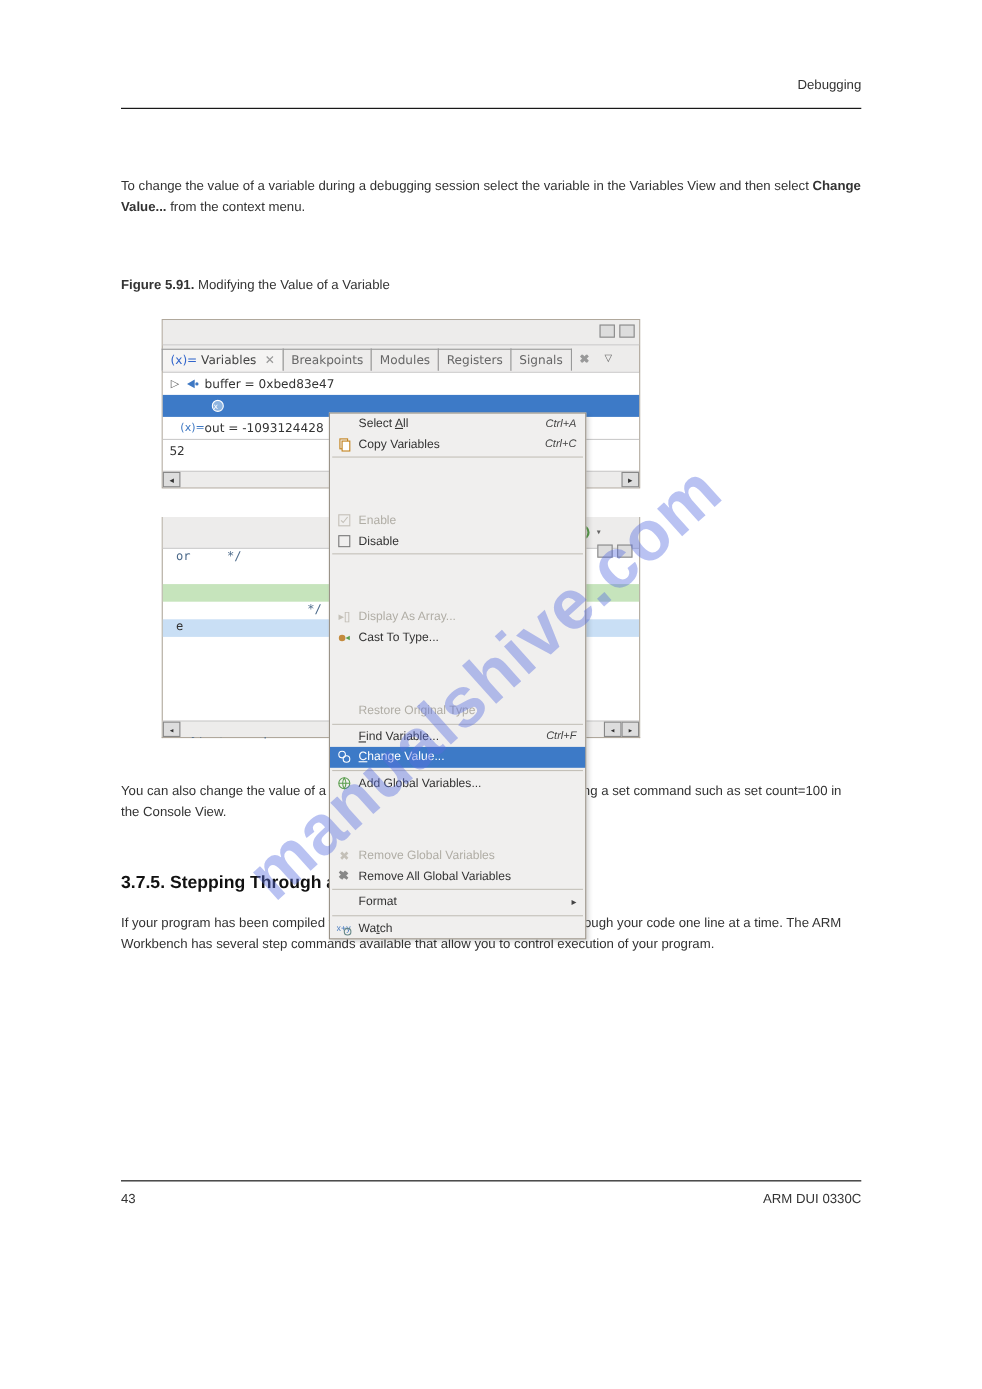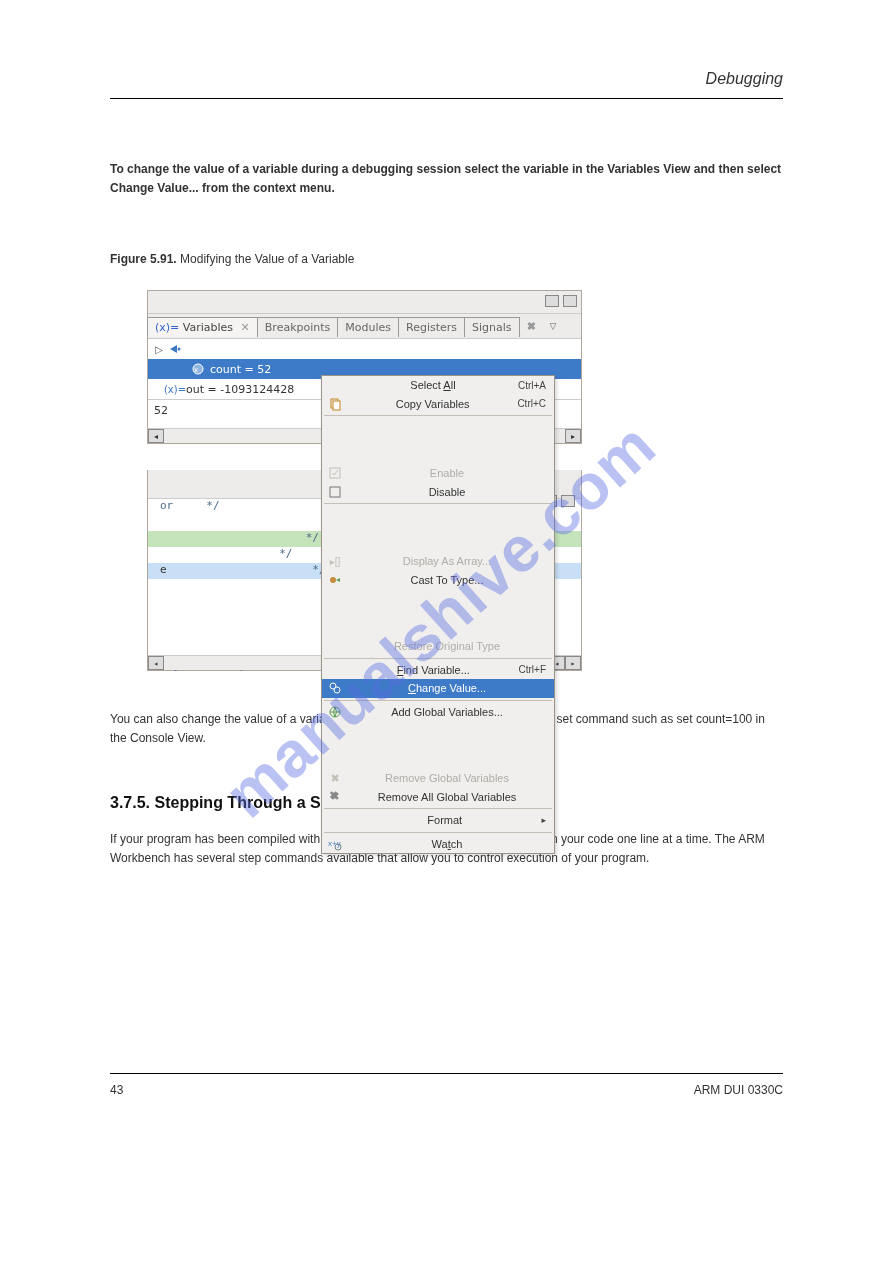--- a/index.html
+++ b/index.html
@@ -16,22 +16,21 @@
     position: absolute;
     top: 98px;
     left: 110px;
     right: 110px;
     border-top: 1px solid #000;
   }
   .page-header-right {
     position: absolute;
     top: 70px;
     right: 110px;
-    font-size: 16px;
-    font-style: italic;
+    font-size: 12px;
   }
   .body-text {
     position: absolute;
     left: 110px;
     right: 110px;
     font-size: 12px;
     line-height: 1.6;
   }
   .app-window {
     position: absolute;
@@ -94,40 +93,39 @@
     padding: 4px 6px;
     font-size: 11px;
     height: 20px;
   }
   .scroll-h { display: flex; align-items: center; background: #edeceb; height: 14px; border-top: 1px solid #ccc; }
   .scroll-h .btn { width: 14px; height: 12px; border: 1px solid #888; background: #ddd; font-size: 8px; display: flex; align-items: center; justify-content: center; }
   .scroll-h .track { flex: 1; }
 
   .context-menu {
     position: absolute;
-    left: 321px;
+    left: 299px;
     top: 375px;
     width: 232px;
     background: #f0efee;
     border: 1px solid #9a9388;
     box-shadow: 2px 2px 4px rgba(0,0,0,0.15);
     font-size: 11px;
     z-index: 5;
-    text-align: center;
   }
   .menu-row {
     display: flex;
     align-items: center;
     height: 18.5px;
     padding: 0 8px 0 4px;
   }
   .menu-row .micon { width: 18px; display: flex; align-items: center; justify-content: center; }
   .menu-row .mlabel { flex: 1; padding-left: 4px; }
   .menu-row .mlabel u { text-decoration: underline; }
-  .menu-row .maccel { color: #444; font-size: 10px; }
+  .menu-row .maccel { color: #444; font-size: 10px; font-style: italic; }
   .menu-row.disabled { color: #b0ada5; margin-top: 48px; }
   .menu-row.sel { background: #3d7ac7; color: #fff; }
   .menu-sep { height: 1px; background: #c4c0b8; margin: 2px 2px; }
   .chev { font-size: 9px; color: #444; }
 
   .code-bg {
     position: absolute;
     left: 147px;
     top: 470px;
     width: 433px;
@@ -193,21 +191,21 @@
     right: 110px;
     font-size: 12px;
   }
 </style>
 </head>
 <body>
 
 <div class="page-header-right">Debugging</div>
 <div class="page-header-line"></div>
 
-<div class="body-text" style="top:160px;font-weight:bold;">
+<div class="body-text" style="top:160px;">
   <span>To change the value of a variable during a debugging session select the variable in the Variables View and then select </span><b>Change Value...</b><span> from the context menu.</span>
 </div>
 
 <div class="body-text" style="top:250px;">
   <b>Figure 5.91. </b><span>Modifying the Value of a Variable</span>
 </div>
 
 <div class="code-bg">
   <div class="tabrow">
     <div class="rowctrls">
@@ -284,29 +282,29 @@
   </div>
   <div class="varlist">
     <div class="varrow">
       <span class="expander">▷</span>
       <span class="varicon">
           <svg width="12" height="12">
             <path d="M1 6 L8 2 L8 10 Z" fill="#3e78c3"></path>
             <circle cx="10" cy="6" r="1.5" fill="#3e78c3"></circle>
           </svg>
         </span>
+      <span class="varlabel">buffer = 0xbed83e47</span>
     </div>
     <div class="varrow sel" style="padding-left:40px;">
       <span class="varicon">
           <svg width="14" height="12">
             <circle cx="6" cy="6" r="5" fill="#8fb5e0" stroke="#fff"></circle>
             <text x="2" y="9" font-size="7" fill="#fff">x</text>
           </svg>
         </span>
-      <span class="varlabel">count = 52</span>
     </div>
     <div class="varrow" style="padding-left:16px;">
       <span class="varicon" style="color:#3e78c3;font-size:10px;">(x)=</span>
       <span class="varlabel">out = -1093124428</span>
     </div>
   </div>
   <div class="detail-pane">
     <span>52</span>
   </div>
   <div class="scroll-h">

